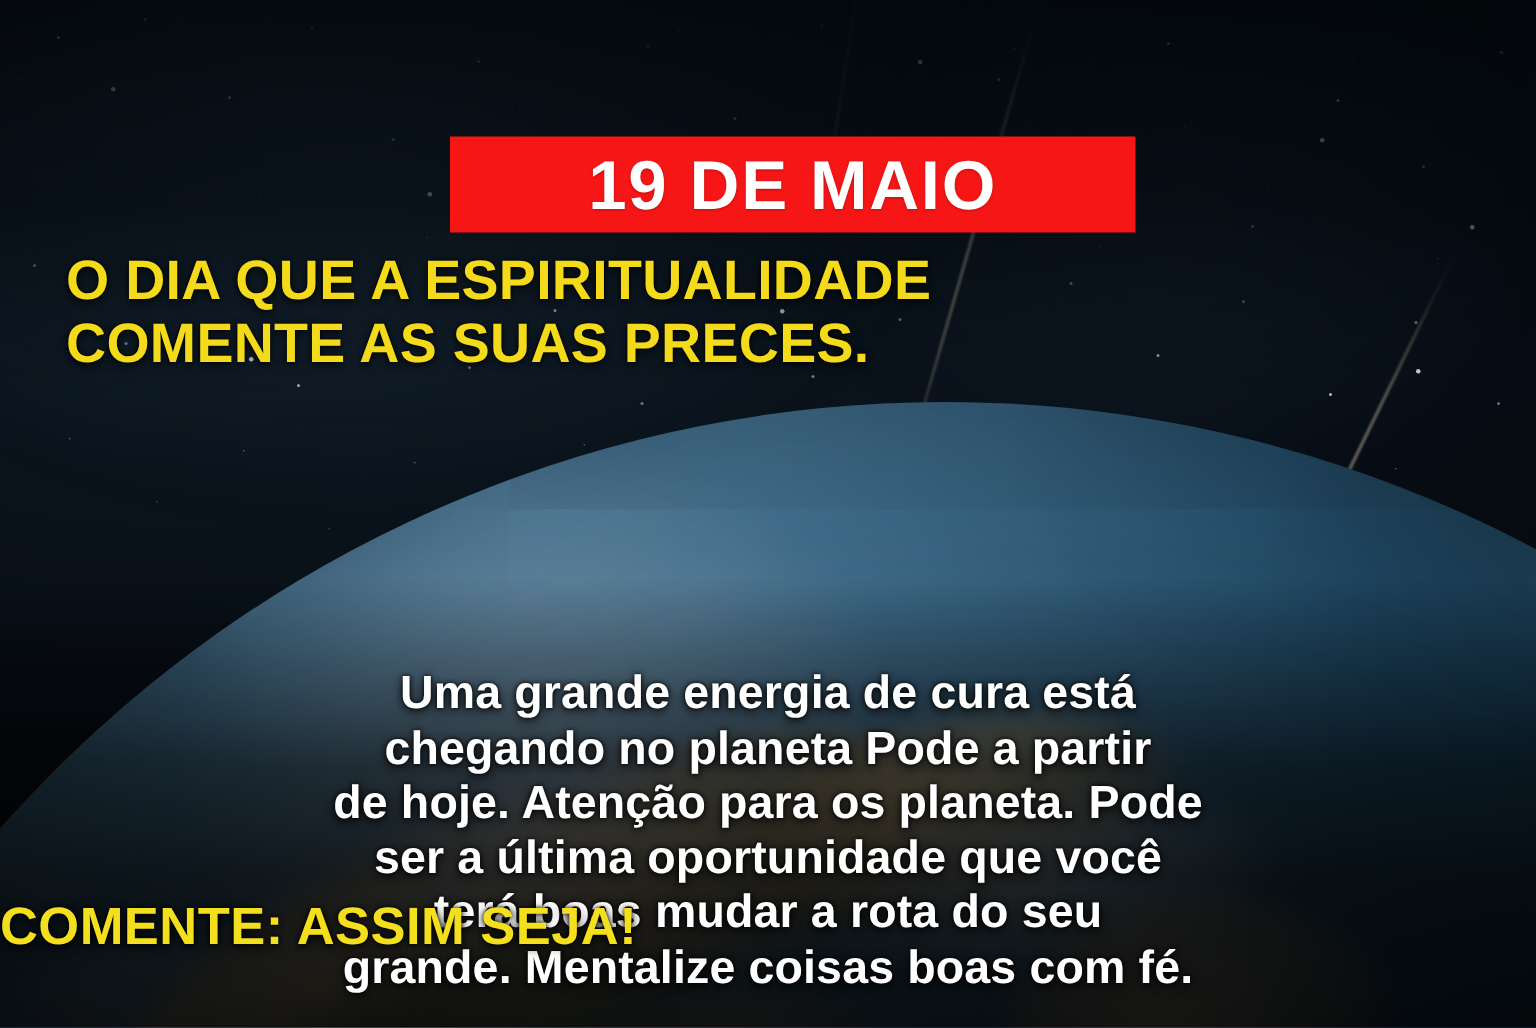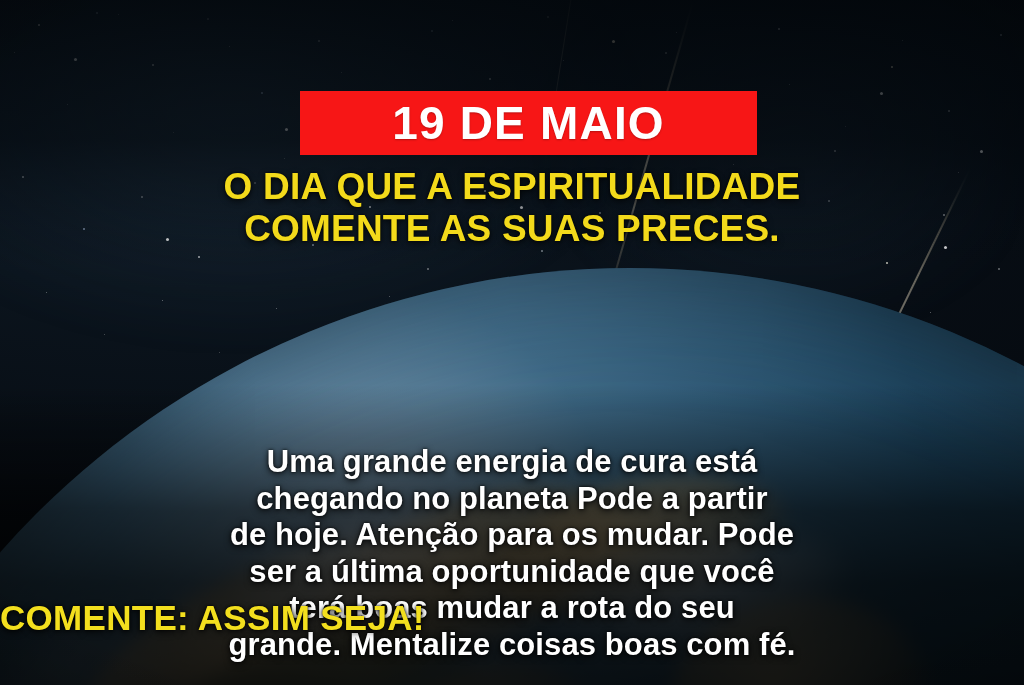--- a/index.html
+++ b/index.html
@@ -216,21 +216,20 @@
     font-weight:700;
     letter-spacing:1.2px;
     line-height:1;
     white-space:nowrap;
     text-shadow:0 1px 2px rgba(0,0,0,.25);
   }
 
   .headline{
     position:absolute;
     left:0; right:0; top:166px;
-    text-align:center;
     color:#F3DA1B;
     font-size:37px;
     font-weight:700;
     line-height:1.13;
     letter-spacing:.2px;
     padding:0 44px;
     box-sizing:border-box;
     text-shadow:0 2px 6px rgba(0,0,0,.75), 0 0 2px rgba(0,0,0,.9);
   }
   .headline .hl-line{ display:block; white-space:nowrap; }
@@ -314,21 +313,21 @@
     </div>
 
     <div class="headline">
       <span class="hl-line">O DIA QUE A ESPIRITUALIDADE</span>
       <span class="hl-line">COMENTE AS SUAS PRECES.</span>
     </div>
 
     <div class="body-copy">
       <span class="bc-line">Uma grande energia de cura está</span>
       <span class="bc-line">chegando no planeta Pode a partir</span>
-      <span class="bc-line">de hoje. Atenção para os mudar. Pode</span>
+      <span class="bc-line">de hoje. Atenção para os planeta. Pode</span>
       <span class="bc-line">ser a última oportunidade que você</span>
       <span class="bc-line">terá boas mudar a rota do seu</span>
       <span class="bc-line">grande. Mentalize coisas boas com fé.</span>
     </div>
 
     <div class="cta">
       <span>COMENTE: ASSIM SEJA!</span>
     </div>
 
   </div>

